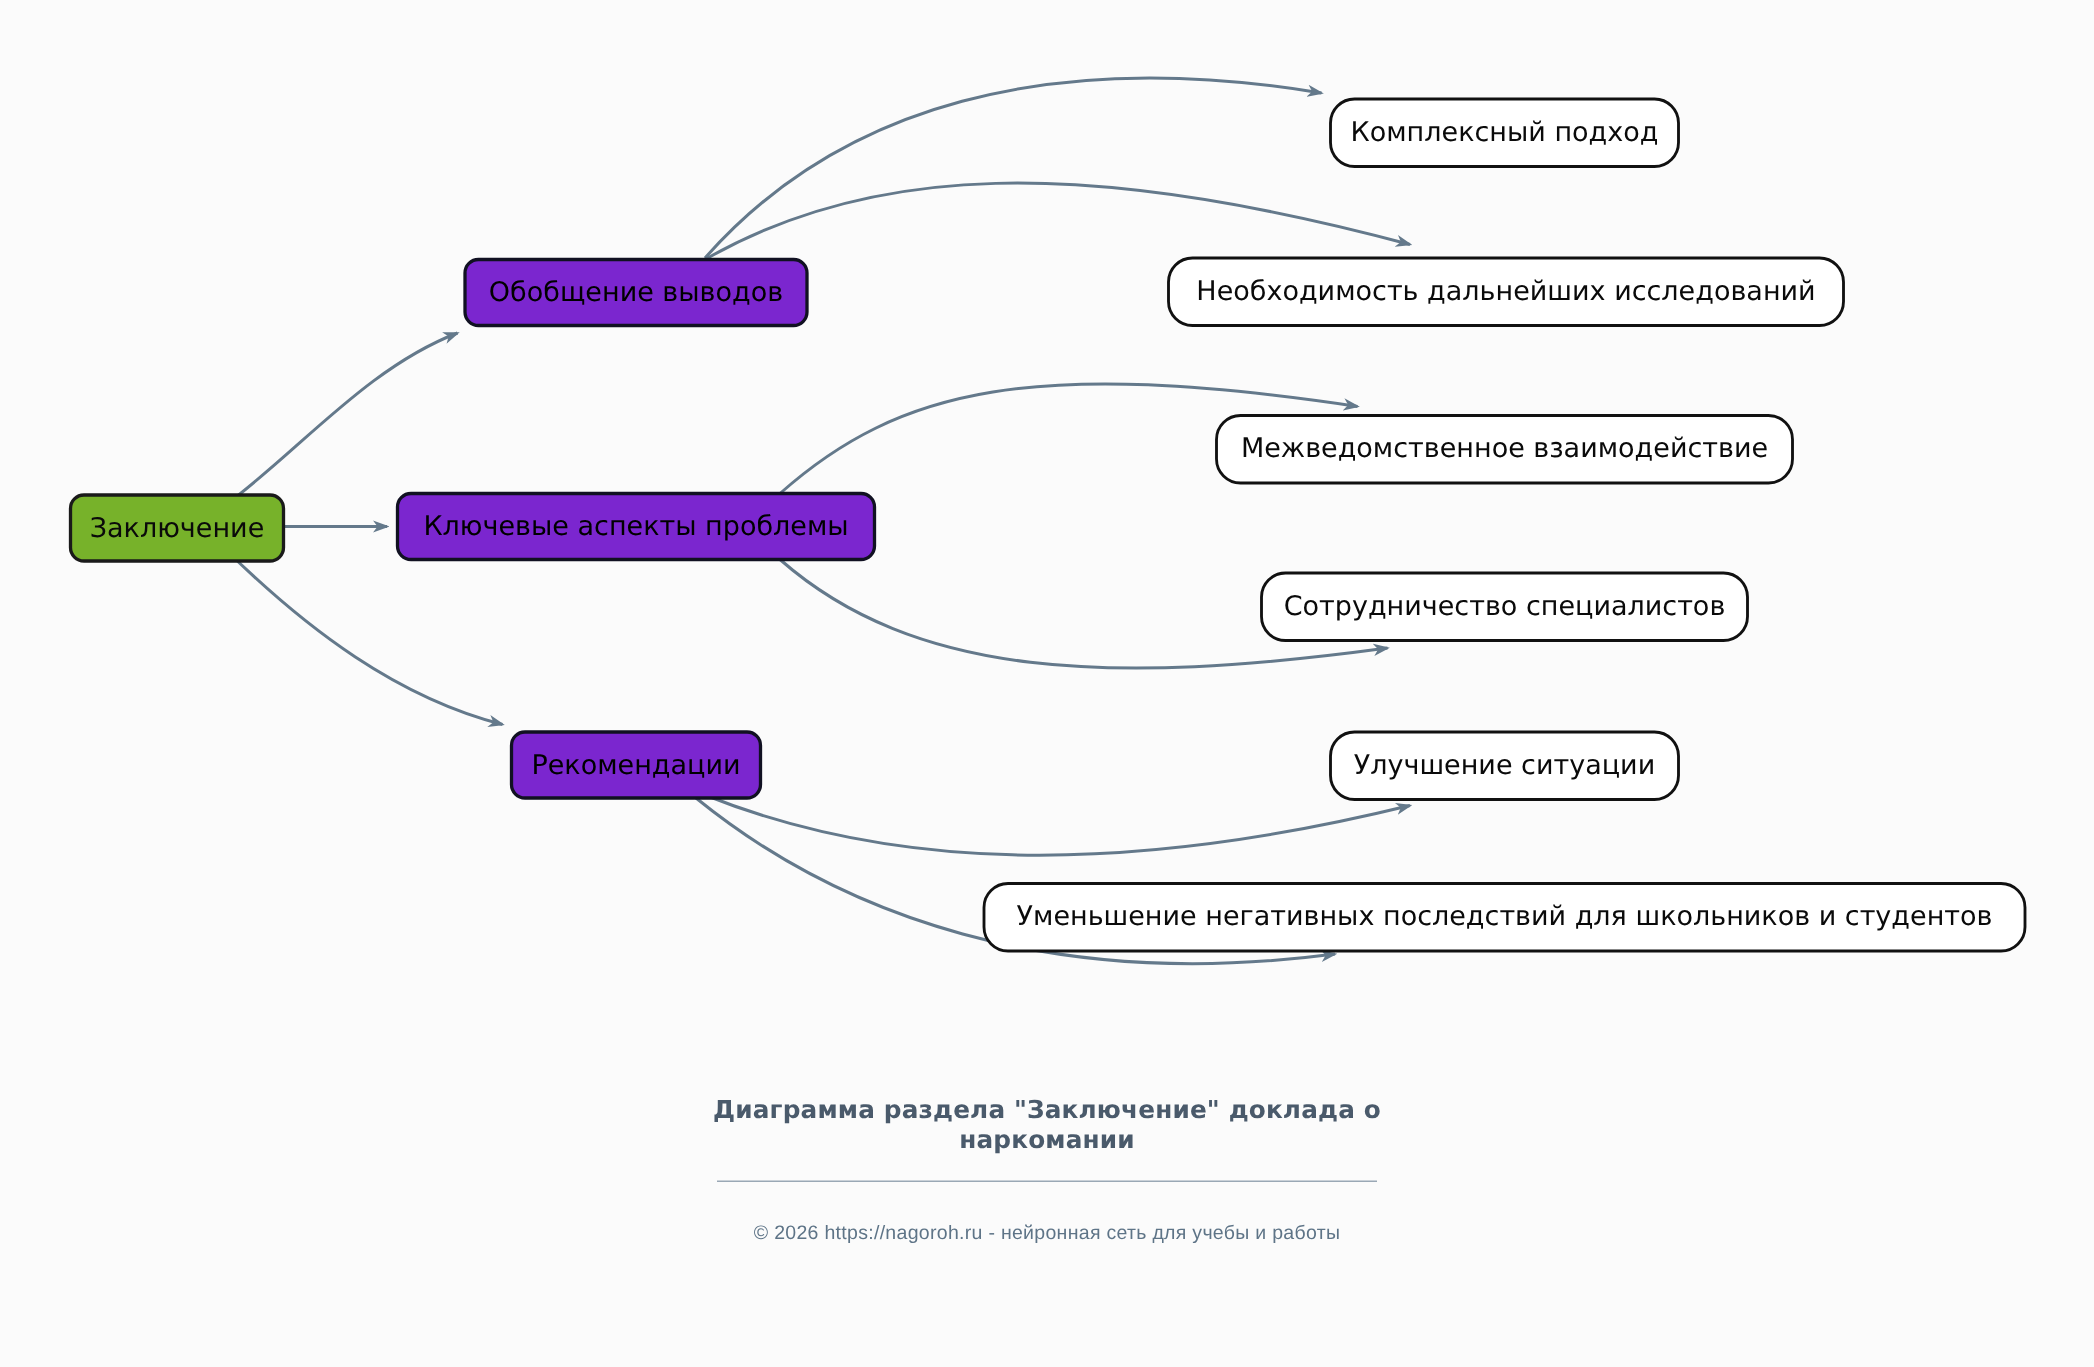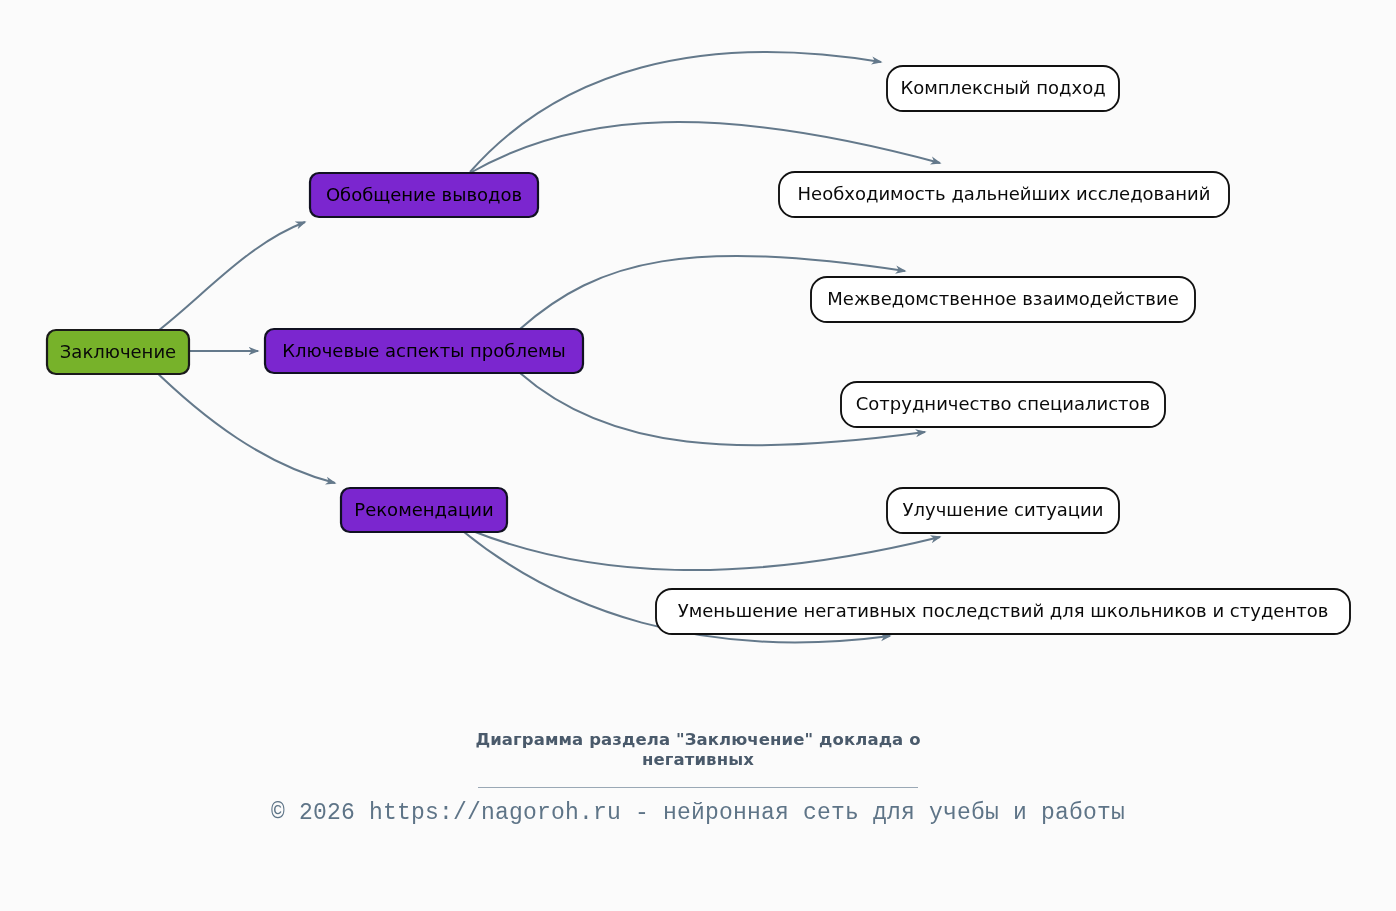--- a/index.html
+++ b/index.html
@@ -78,24 +78,24 @@
     letter-spacing: 0.1px;
   }
   .footer-rule {
     width: 440px;
     height: 0;
     margin: 16px auto 0 auto;
     border: 0;
     border-top: 1.5px solid #9aa8b5;
   }
   .footer-credit {
-    font-family: Liberation Mono, monospace;
-    font-size: 23px;
+    font-family: Liberation Sans, sans-serif;
+    font-size: 13px;
     color: #5e7487;
-    margin-top: 12px;
+    margin-top: 26px;
     letter-spacing: 0.2px;
   }
 </style>
 </head>
 <body>
 
 <div id="stage">
 
   <svg id="diagram-svg" viewBox="0 0 1396 911">
     <defs>
@@ -170,19 +170,19 @@
         <rect class="node-rect-leaf" x="656" y="589" width="694" height="45" rx="16" ry="16"></rect>
         <text class="node-label" x="1003" y="612">Уменьшение негативных последствий для школьников и студентов</text>
       </g>
 
     </g>
   </svg>
 
   <div class="footer-block">
     <div class="diagram-title">
       <span>Диаграмма раздела "Заключение" доклада о</span>
-      <span>негативных</span>
+      <span>наркомании</span>
     </div>
     <hr class="footer-rule">
     <div class="footer-credit">© 2026 https://nagoroh.ru - нейронная сеть для учебы и работы</div>
   </div>
 
 </div>
 
 </body></html>

